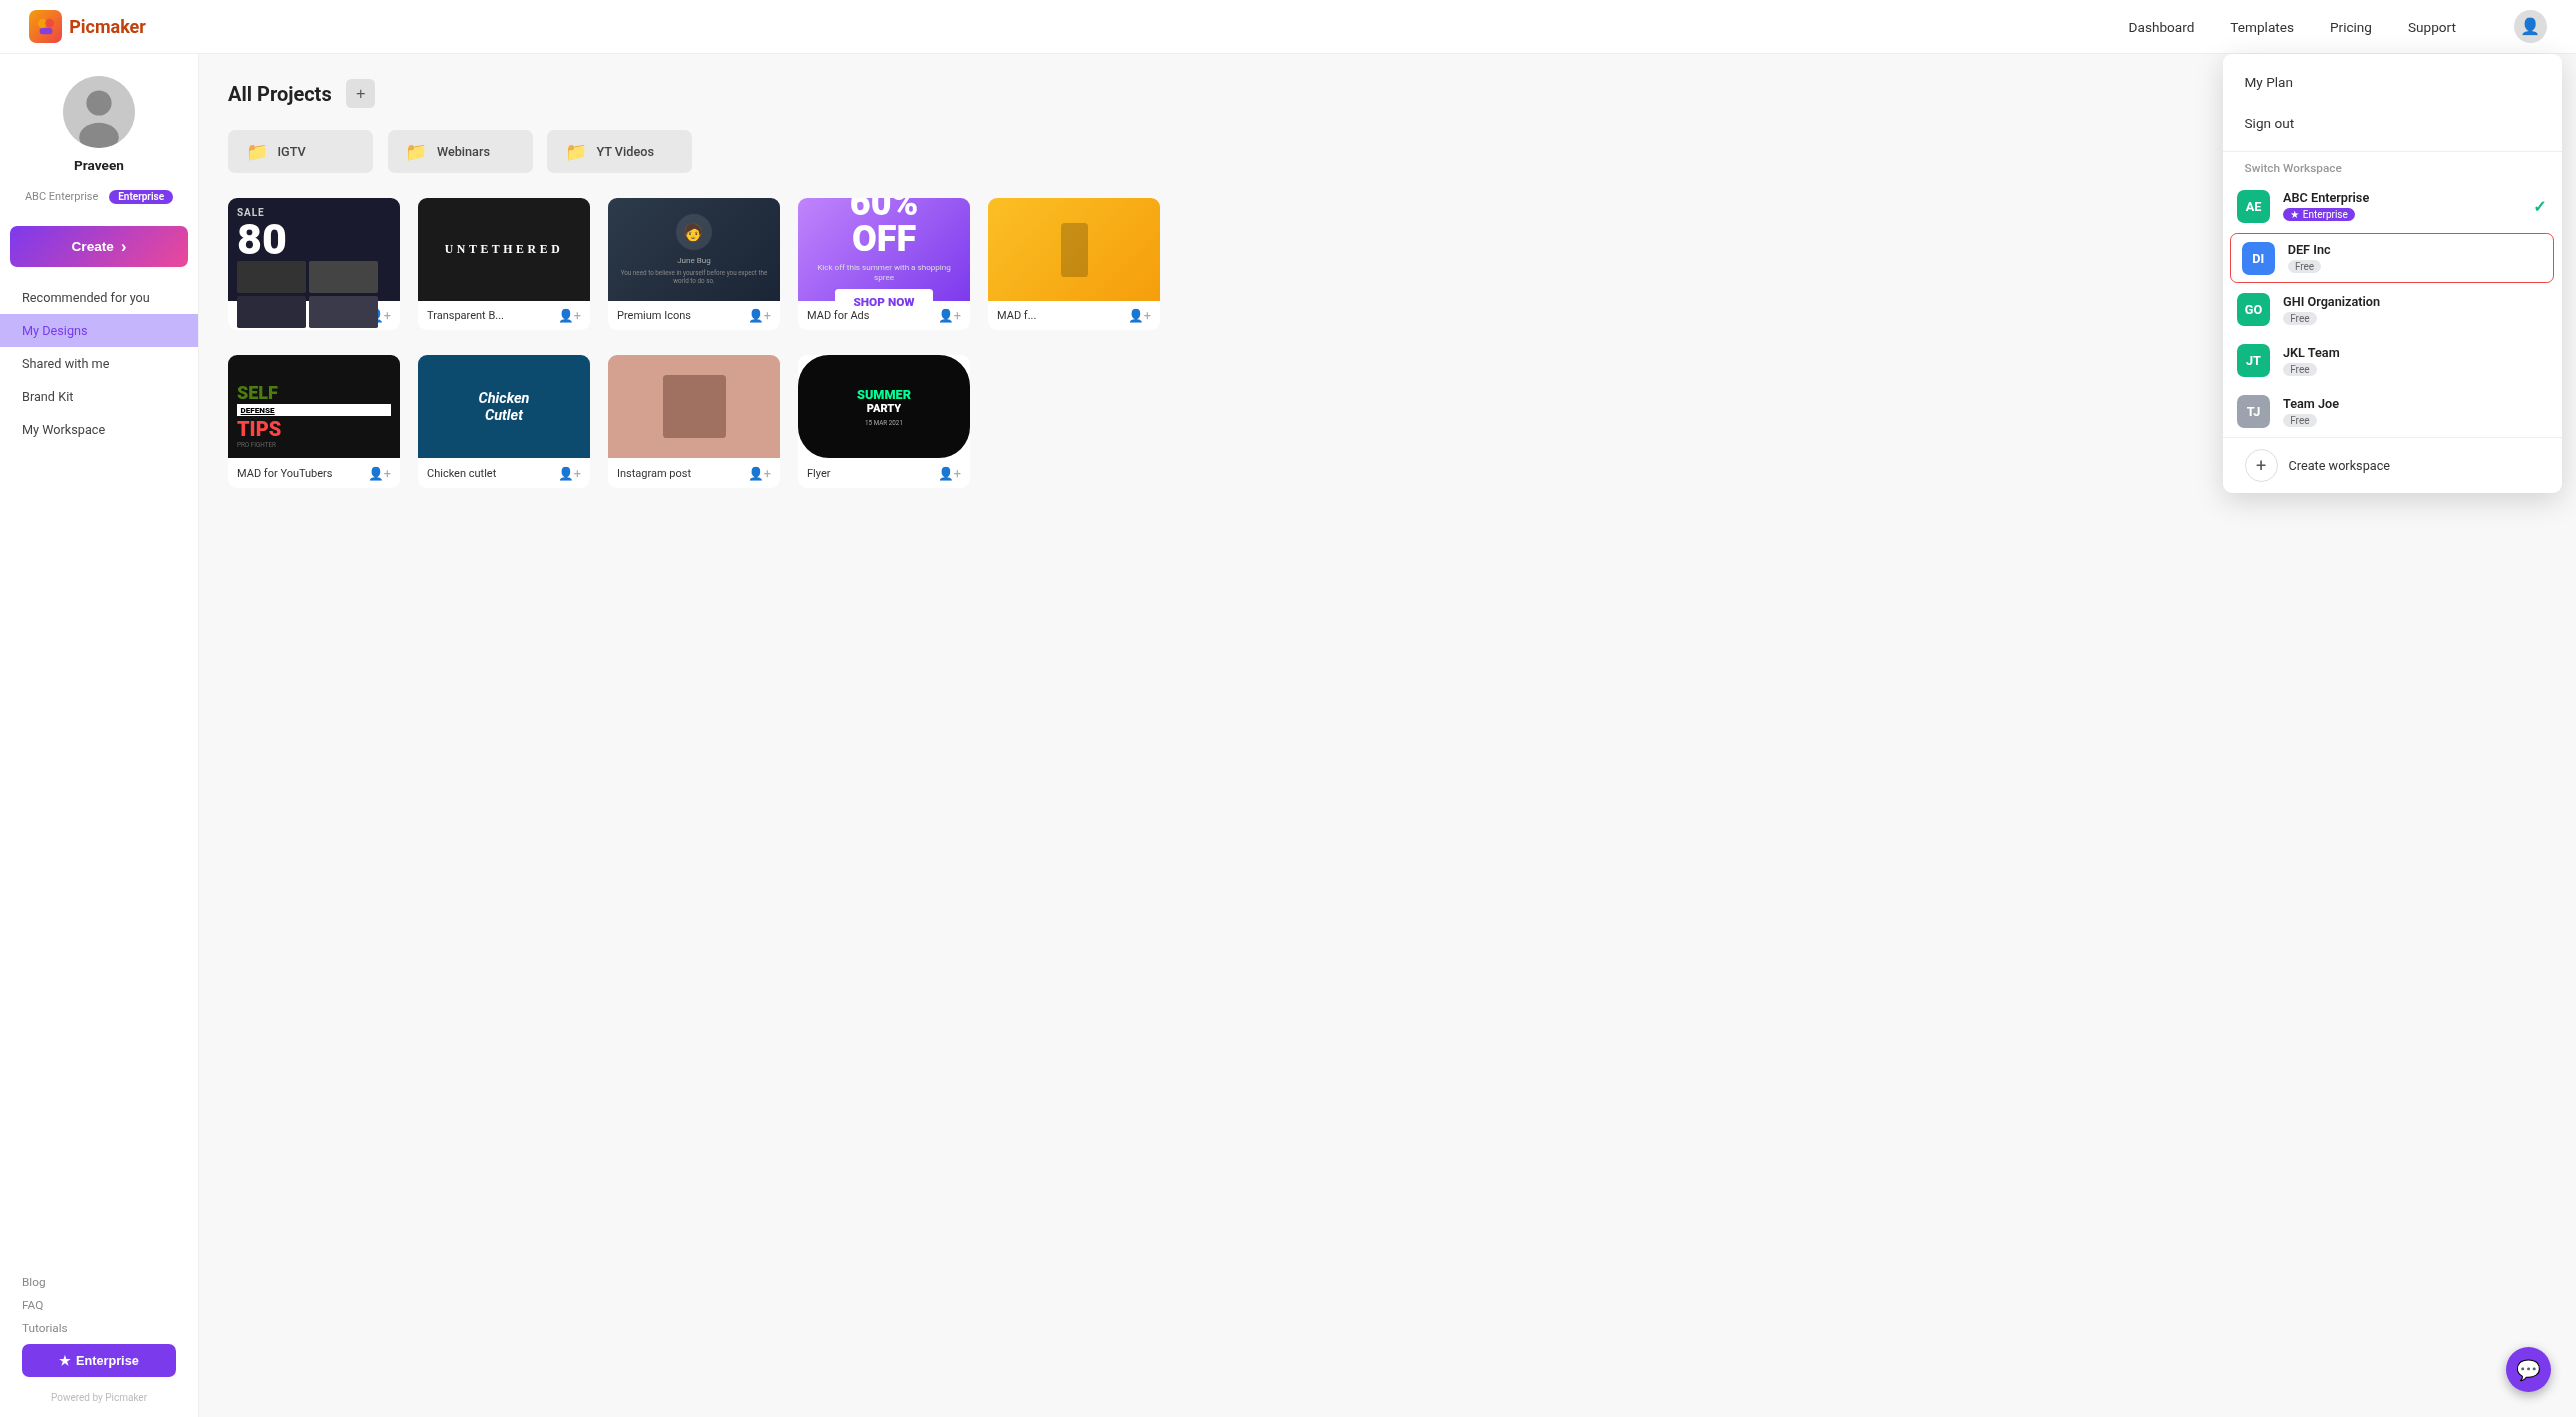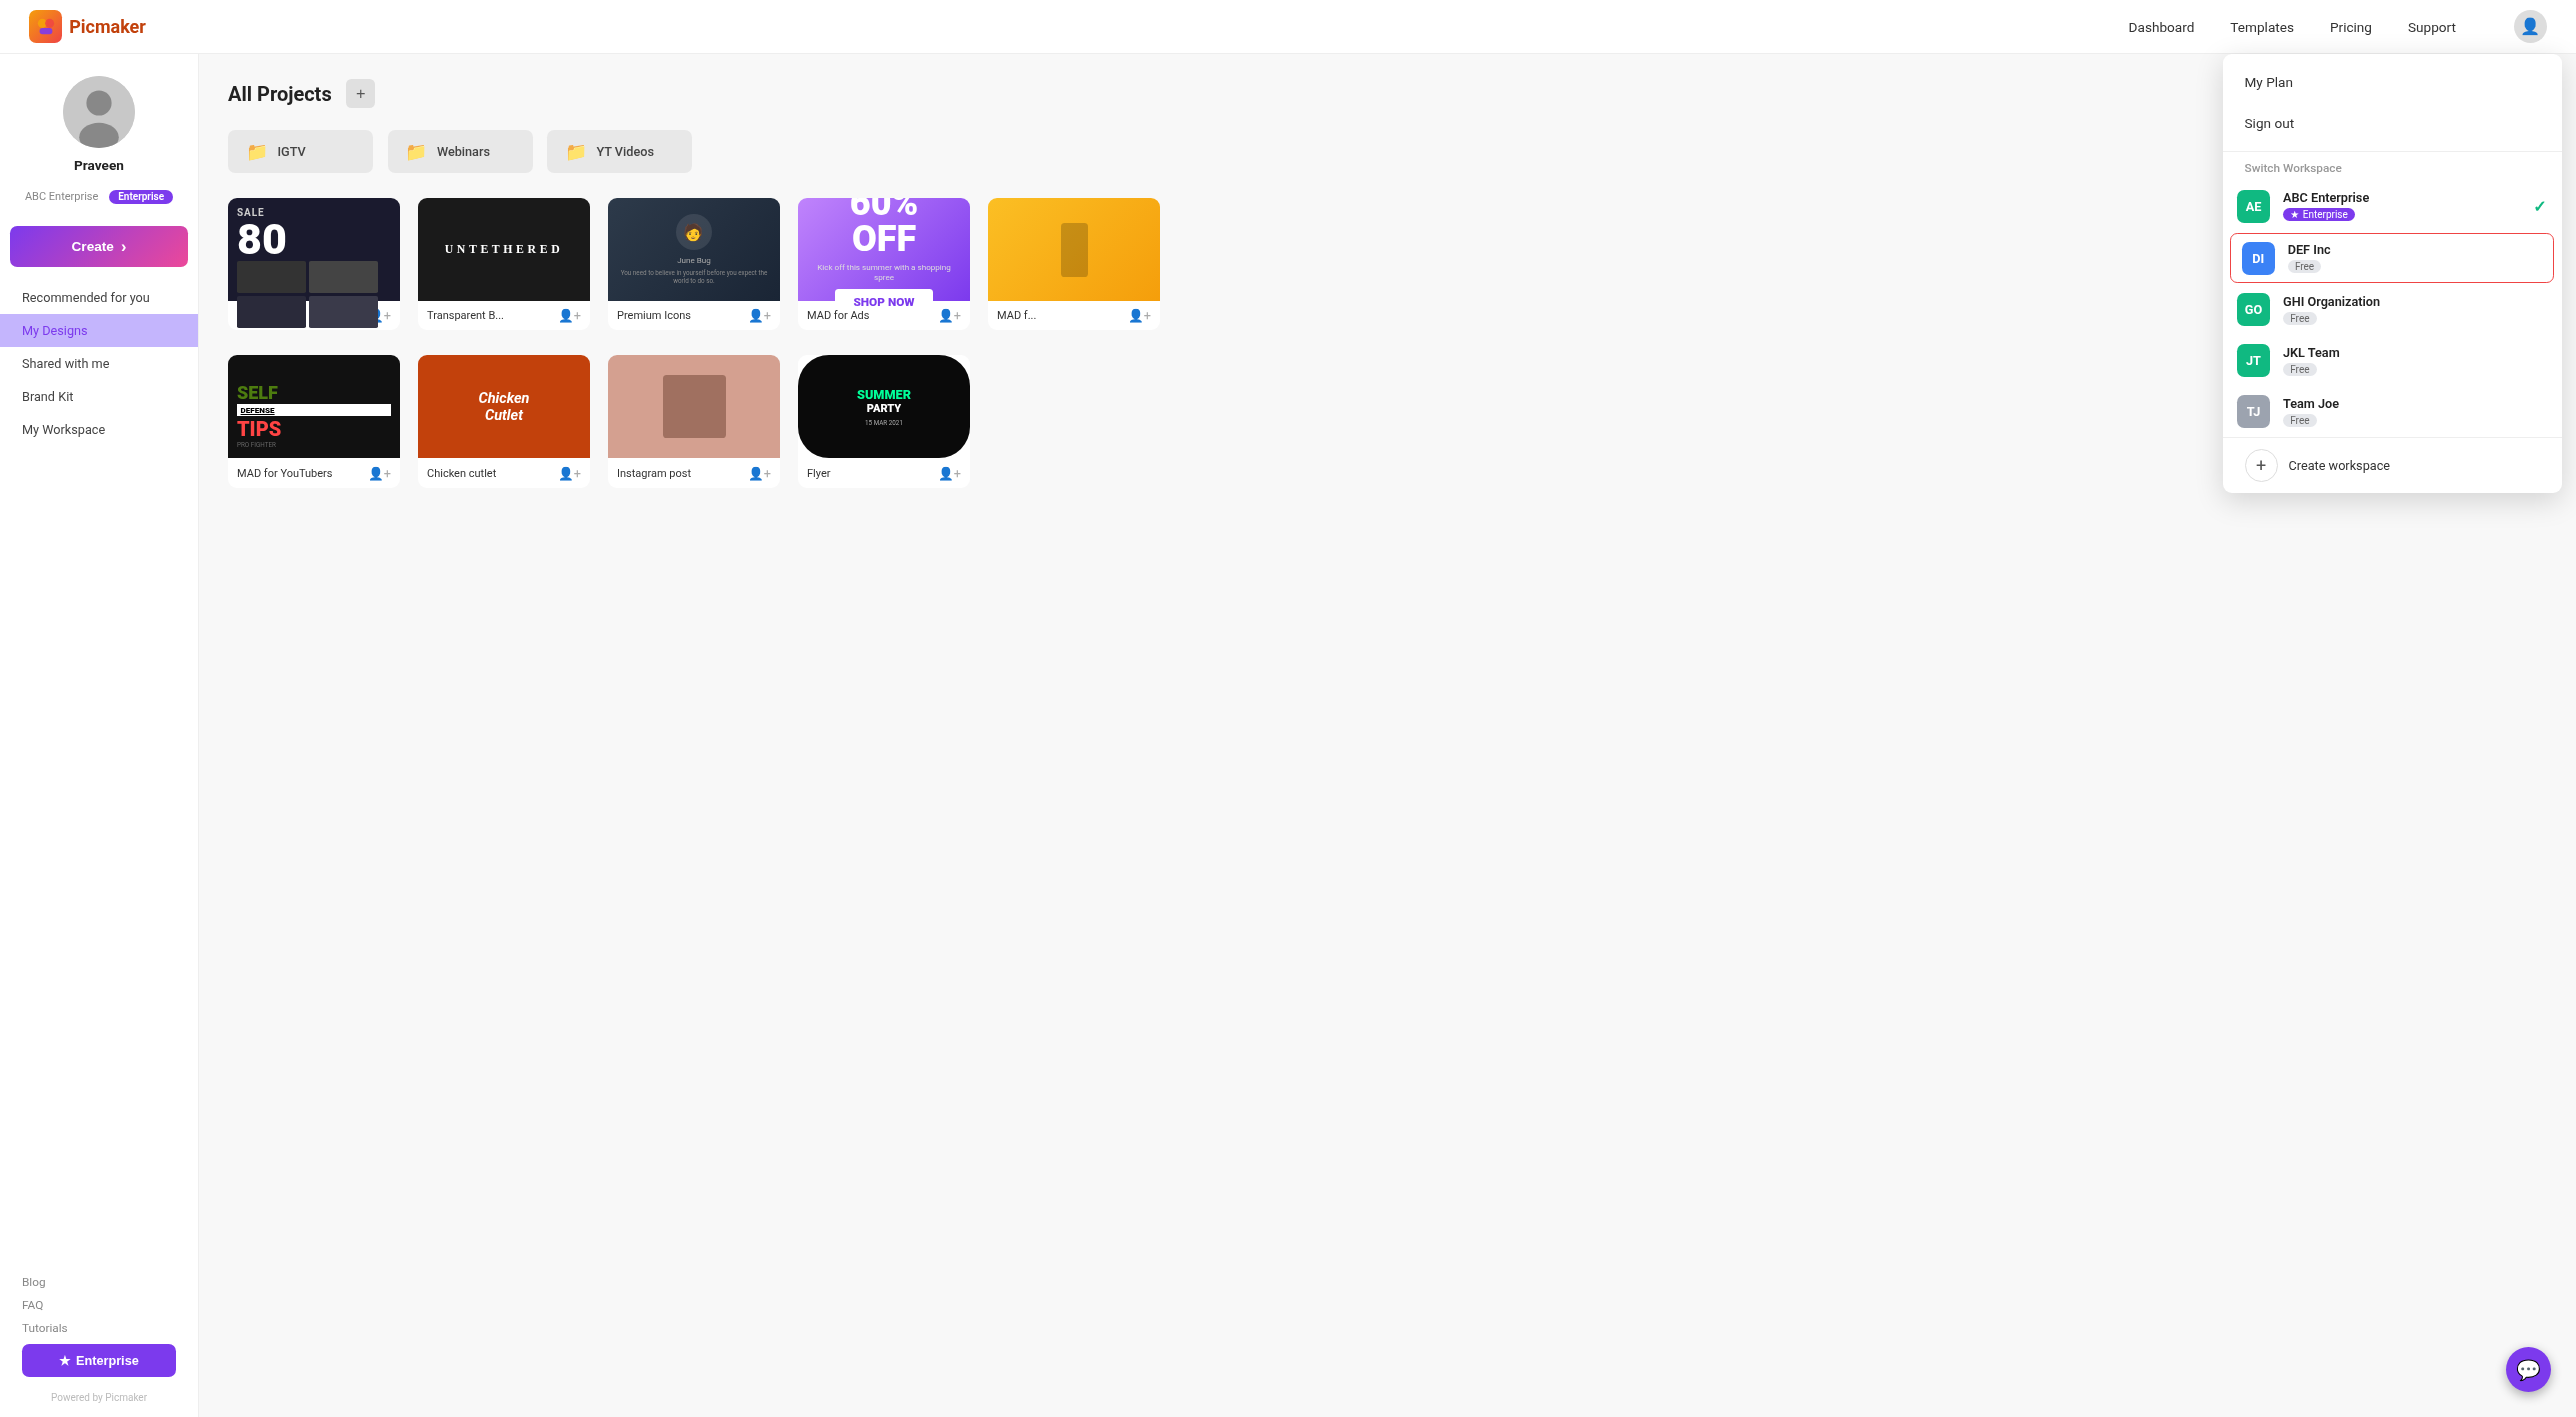--- a/index.html
+++ b/index.html
@@ -257,21 +257,21 @@
             <div style="color:#666;font-size:6.3px;">PRO FIGHTER</div>
           </div>
         </div>
         <div class="design-footer">
           <span class="design-name">MAD for YouTubers</span>
           <span class="share-icon">👤+</span>
         </div>
       </div>
 
       <div class="design-card">
-        <div class="design-thumb" style="background:#c2410c;">
+        <div class="design-thumb" style="background:#0c4a6e;">
           <div style="width:100%;height:100%;display:flex;align-items:center;justify-content:center;color:white;font-size:14.5px;font-style:italic;font-weight:700;text-align:center;padding:9px;">
             Chicken<br>Cutlet
           </div>
         </div>
         <div class="design-footer">
           <span class="design-name">Chicken cutlet</span>
           <span class="share-icon">👤+</span>
         </div>
       </div>
 

